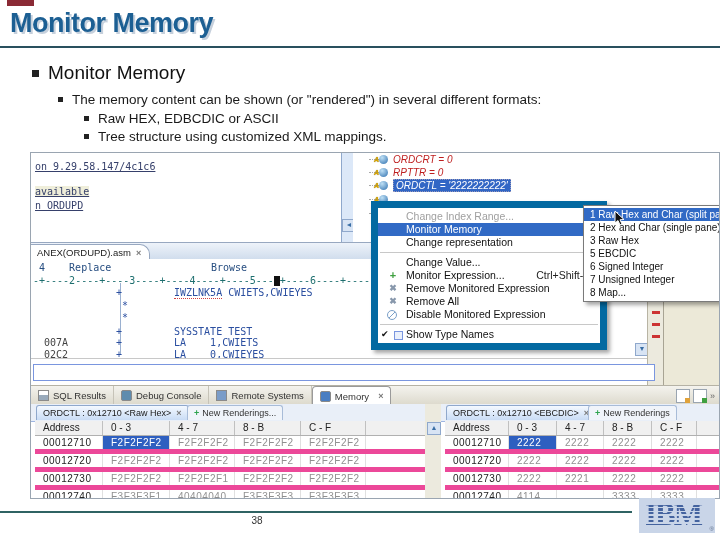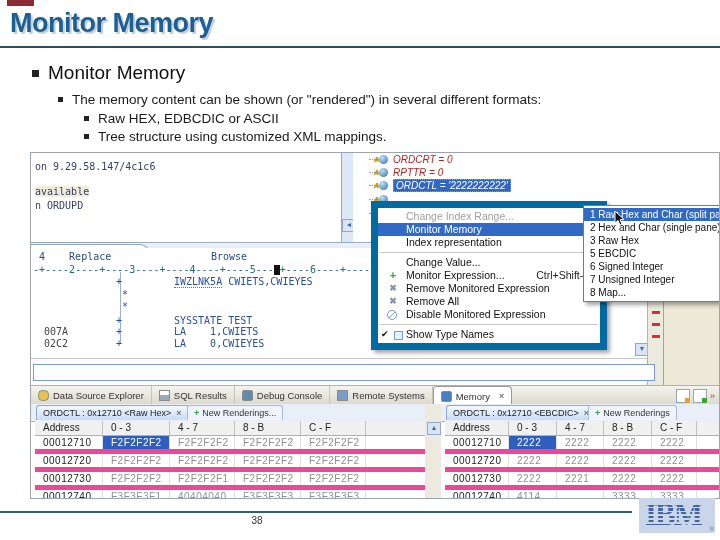--- a/index.html
+++ b/index.html
@@ -21,38 +21,38 @@
   .ibm-logo{left:639px;top:497px;width:76px;height:36px;background:#c9d5e8;overflow:hidden;}
   .ibm-text{position:absolute;left:6px;top:1px;font-family:"Liberation Serif",serif;font-weight:bold;font-size:31px;line-height:33px;color:#44639f;letter-spacing:-2px;}
   .ibm-stripes{position:absolute;left:0;top:0;right:0;bottom:0;background:repeating-linear-gradient(180deg,rgba(201,213,232,0) 0 2.2px,#c9d5e8 2.2px 3.8px);}
   .ibm-reg{position:absolute;right:1px;bottom:1px;font-size:6px;color:#5a6b88;}
 
   
   .shot{left:30px;top:152px;width:688px;height:345px;border:1px solid #9aa5b1;background:#fff;overflow:hidden;font-size:10px;}
   .mono{font-family:"DejaVu Sans Mono","Liberation Mono",monospace;}
 
   .console{left:0;top:0;width:310px;height:89px;background:#fff;color:#36406b;font-size:10px;}
-  .console div{position:absolute;left:4px;white-space:pre;}
+  .console div{position:absolute;left:4px;white-space:pre;text-decoration:underline;}
   .hl{background:#efeeda;}
   .vscroll{left:310px;top:0;width:12px;height:89px;background:#dce8f8;border-left:1px solid #8fa8cc;border-right:1px solid #8fa8cc;}
   .scroll-btn{width:12px;height:11px;background:#d8e4f4;border:1px solid #8fa8cc;color:#3a6ea5;font-size:7px;line-height:10px;text-align:center;}
 
   .tree{left:322px;top:0;width:366px;height:106px;background:#fff;}
   .trow{position:absolute;left:0;height:13px;line-height:13px;white-space:nowrap;font-style:italic;}
   .conn{display:inline-block;width:10px;border-top:1px dotted #a8a8a8;vertical-align:3px;margin-left:16px;}
   .sphere{display:inline-block;width:9px;height:9px;border-radius:50%;background:radial-gradient(circle at 35% 30%,#bfe0f5,#2e6fae);vertical-align:-1px;position:relative;}
   .badgeA{position:absolute;left:-5px;bottom:-2px;font-size:7px;font-weight:bold;color:#d8a600;text-shadow:0 0 1px #7a5c00;}
   .tlabel{color:#be1e1e;margin-left:5px;}
   .tlabel.sel{background:#3166c5;color:#fff;border:1px dotted #99b;padding:0 2px;}
 
   .ed-tabbar{left:0;top:89px;width:632px;height:17px;background:linear-gradient(#eef3fa,#cfdcec);border-top:1px solid #98a8c0;border-bottom:1px solid #98a8c0;}
   .ed-tab{position:absolute;left:0;top:1px;height:15px;background:#fff;border:1px solid #98a8c0;border-left:none;border-bottom:none;border-radius:0 10px 0 0;padding:0 8px 0 6px;line-height:15px;color:#222;font-size:9.5px;white-space:nowrap;}
   .closex{color:#777;font-weight:bold;font-size:9px;margin-left:5px;}
 
-  .editor{left:0;top:95px;width:616px;height:126px;background:#fff;color:#264d80;font-size:10px;}
+  .editor{left:0;top:106px;width:616px;height:126px;background:#fff;color:#264d80;font-size:10px;}
   .editor .ln{position:absolute;white-space:pre;}
   .ruler{color:#1e6f6f;}
   .cursor-block{display:inline-block;width:6px;height:10px;background:#111;vertical-align:-2px;}
   .code{color:#2b4fa0;}
   .rnum{color:#444;}
   .undl{border-bottom:1px dotted #d04040;}
   .ed-divider{position:absolute;left:89px;top:24px;height:72px;width:0;border-left:1px solid #9ab0d0;}
   .ed-sep{left:0;top:205px;width:632px;height:0;border-top:1px solid #c8c8c8;}
   .cmd-strip{left:2px;top:211px;width:620px;height:15px;background:#fff;border:1px solid #7a96df;z-index:10;}
 
@@ -178,24 +178,20 @@
   <div class="abs overview">
     <div class="ovmark" style="top:40px"></div>
     <div class="ovmark" style="top:52px"></div>
     <div class="ovmark" style="top:64px"></div>
     <div class="ovmark" style="top:76px"></div>
   </div>
   <div class="abs beige"></div>
 
   <div class="abs viewbar">
     <div class="vtab">
-        <span class="ticon ti-db"></span>
-        <span>Data Source Explorer</span>
-      </div>
-    <div class="vtab">
         <span class="ticon ti-sql"></span>
         <span>SQL Results</span>
       </div>
     <div class="vtab">
         <span class="ticon ti-debug"></span>
         <span>Debug Console</span>
       </div>
     <div class="vtab">
         <span class="ticon ti-remote"></span>
         <span>Remote Systems</span>
@@ -314,21 +310,21 @@
         <span class="mc c1 val">3333</span>
         <span class="mc c2 val">3333</span>
         <span class="mc c3 val">3333</span>
         <span class="mc c4 val">3333</span>
       </div>
     </div>
 
   <div class="abs cmenu">
     <div class="mrow dis"><span>Change Index Range...</span></div>
     <div class="mrow msel"><span>Monitor Memory</span><span class="marrow">▶</span></div>
-    <div class="mrow"><span>Index representation</span><span class="marrow">▶</span></div>
+    <div class="mrow"><span>Change representation</span><span class="marrow">▶</span></div>
     <div class="msep"></div>
     <div class="mrow"><span>Change Value...</span></div>
     <div class="mrow"><span class="mi plus">+</span><span>Monitor Expression...</span><span class="mshort">Ctrl+Shift-M</span></div>
     <div class="mrow"><span class="mi rem">✖</span><span>Remove Monitored Expression</span></div>
     <div class="mrow"><span class="mi rem">✖</span><span>Remove All</span></div>
     <div class="mrow"><span class="mi dis-ic"></span><span>Disable Monitored Expression</span></div>
     <div class="msep"></div>
     <div class="mrow"><span class="mcheck">✔</span><span class="mi tag"></span><span>Show Type Names</span></div>
   </div>
 

